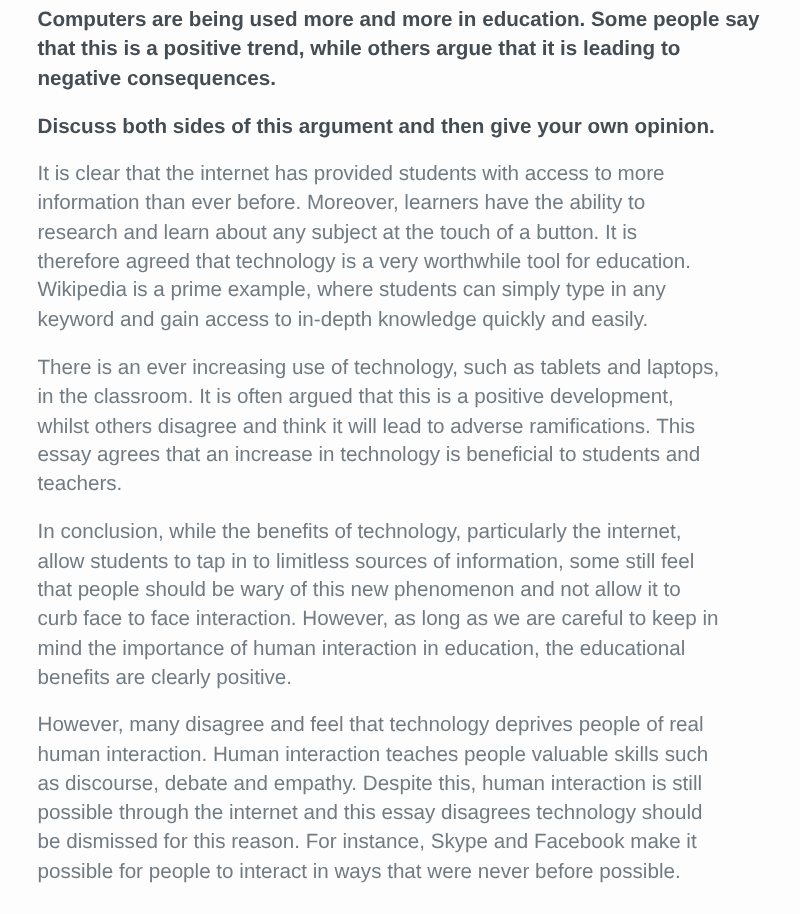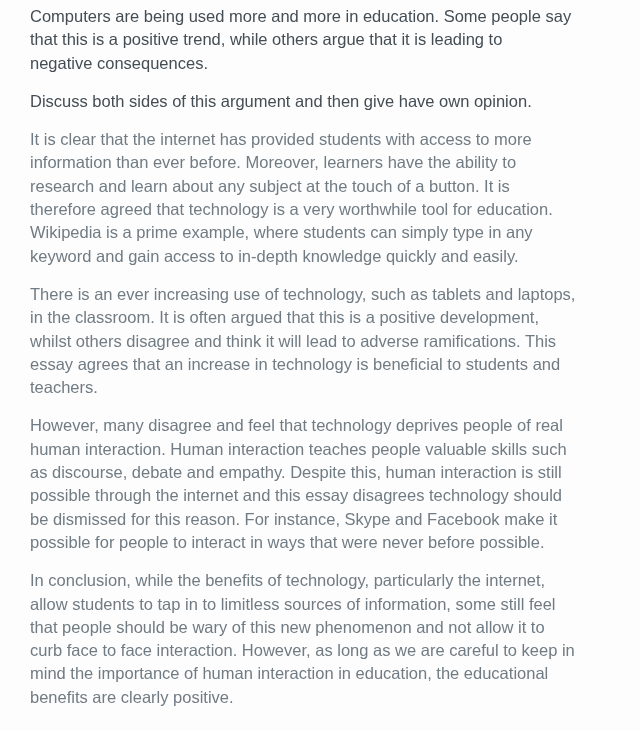--- a/index.html
+++ b/index.html
@@ -26,53 +26,53 @@
   }
   .page p {
     margin: 0 0 15px 0;
     font-size: 16.5px;
     line-height: 23.3px;
     white-space: pre;           
     color: var(--body_text, #707b83);
     letter-spacing: 0px;
   }
   .page p.prompt {
-    font-weight: normal;
+    font-weight: bold;
     color: var(--prompt_text, #444d54);
   }
 </style>
 </head>
 <body>
 
 <div class="page">
   <p class="prompt">Computers are being used more and more in education. Some people say
 that this is a positive trend, while others argue that it is leading to
 negative consequences.</p>
 
-  <p class="prompt">Discuss both sides of this argument and then give have own opinion.</p>
+  <p class="prompt">Discuss both sides of this argument and then give your own opinion.</p>
 
   <p>It is clear that the internet has provided students with access to more
 information than ever before. Moreover, learners have the ability to
 research and learn about any subject at the touch of a button. It is
 therefore agreed that technology is a very worthwhile tool for education.
 Wikipedia is a prime example, where students can simply type in any
 keyword and gain access to in-depth knowledge quickly and easily.</p>
 
   <p>There is an ever increasing use of technology, such as tablets and laptops,
 in the classroom. It is often argued that this is a positive development,
 whilst others disagree and think it will lead to adverse ramifications. This
 essay agrees that an increase in technology is beneficial to students and
 teachers.</p>
 
+  <p>In conclusion, while the benefits of technology, particularly the internet,
+allow students to tap in to limitless sources of information, some still feel
+that people should be wary of this new phenomenon and not allow it to
+curb face to face interaction. However, as long as we are careful to keep in
+mind the importance of human interaction in education, the educational
+benefits are clearly positive.</p>
+
   <p>However, many disagree and feel that technology deprives people of real
 human interaction. Human interaction teaches people valuable skills such
 as discourse, debate and empathy. Despite this, human interaction is still
 possible through the internet and this essay disagrees technology should
 be dismissed for this reason. For instance, Skype and Facebook make it
 possible for people to interact in ways that were never before possible.</p>
-
-  <p>In conclusion, while the benefits of technology, particularly the internet,
-allow students to tap in to limitless sources of information, some still feel
-that people should be wary of this new phenomenon and not allow it to
-curb face to face interaction. However, as long as we are careful to keep in
-mind the importance of human interaction in education, the educational
-benefits are clearly positive.</p>
 </div>
 
 </body></html>

